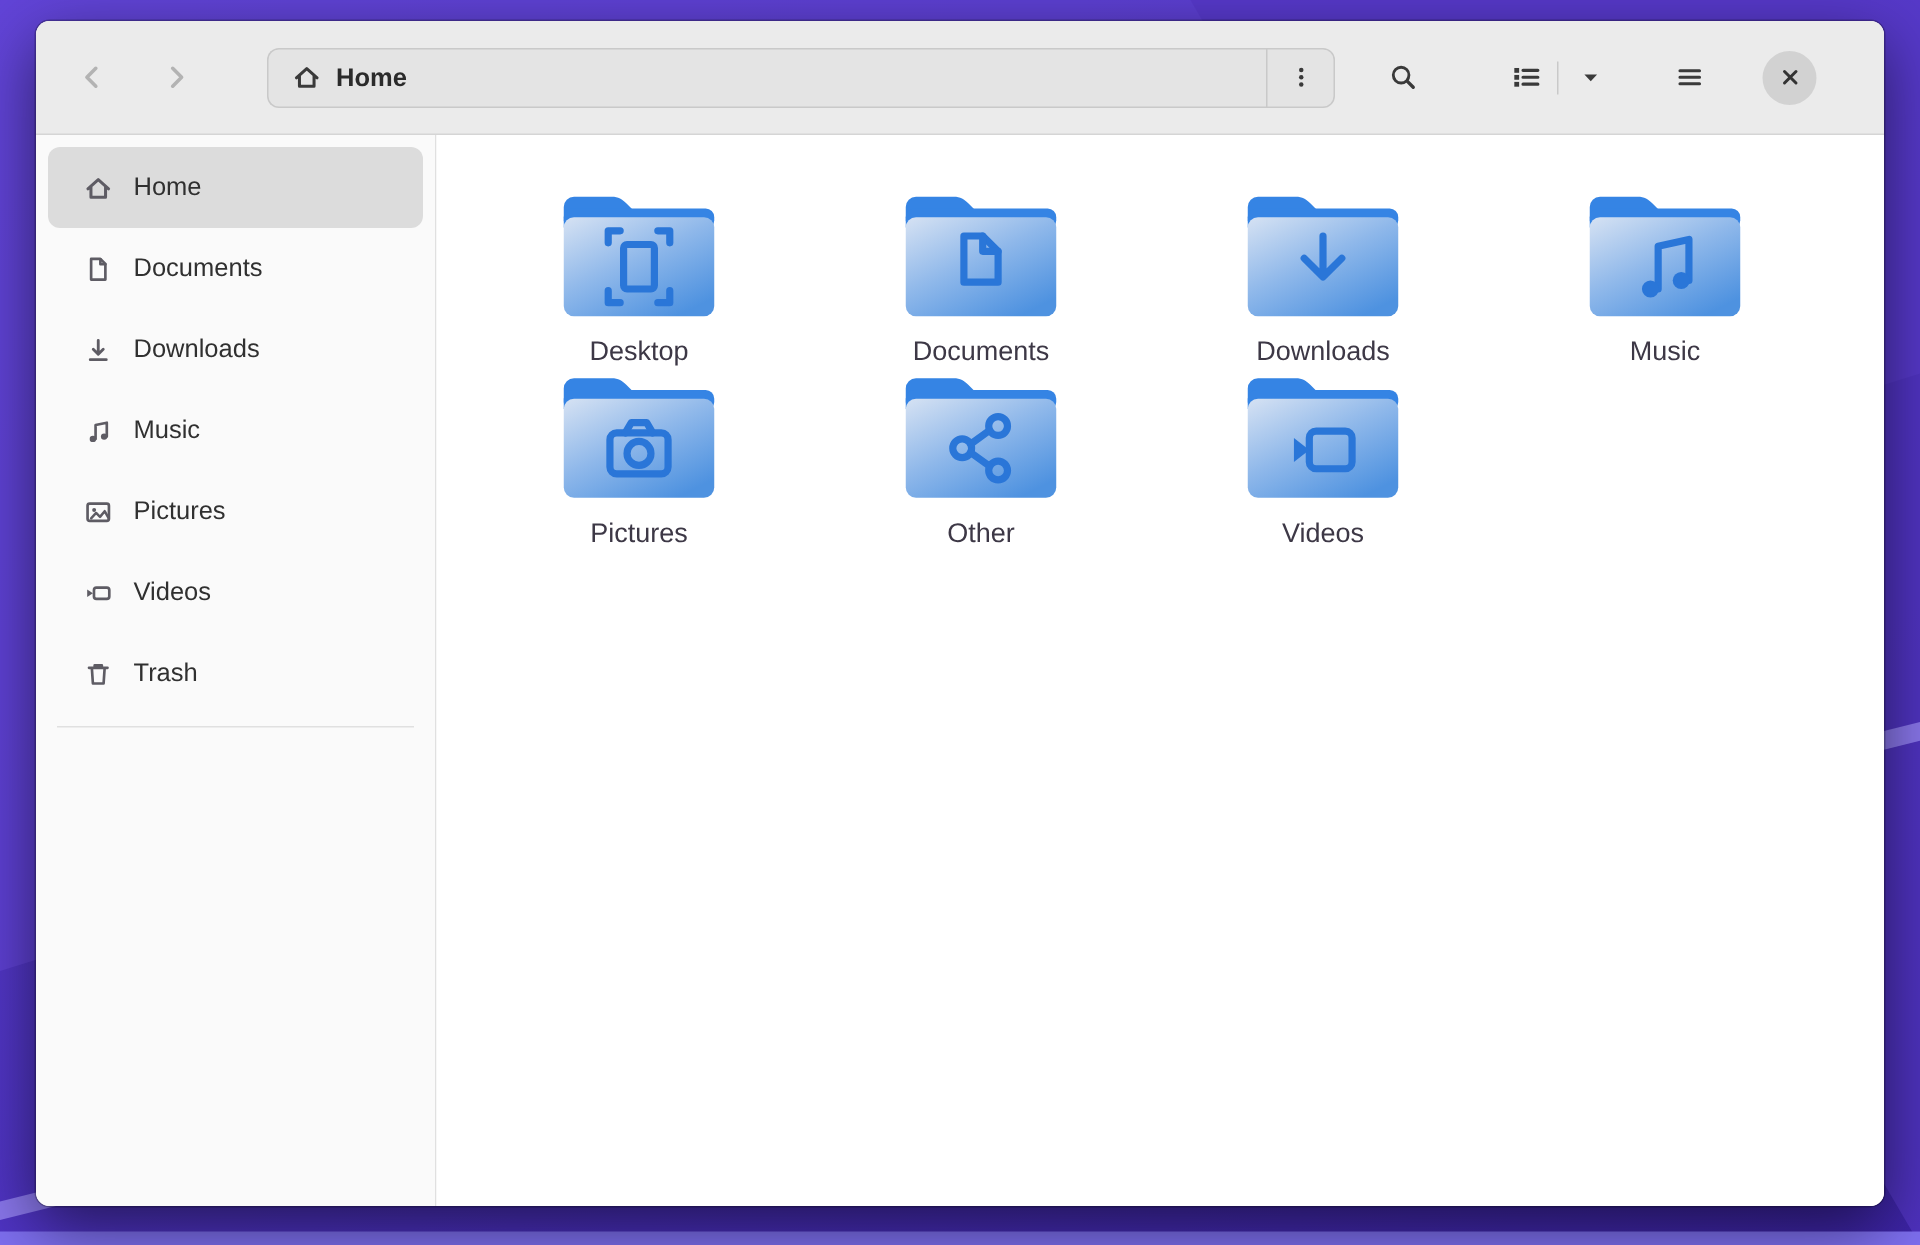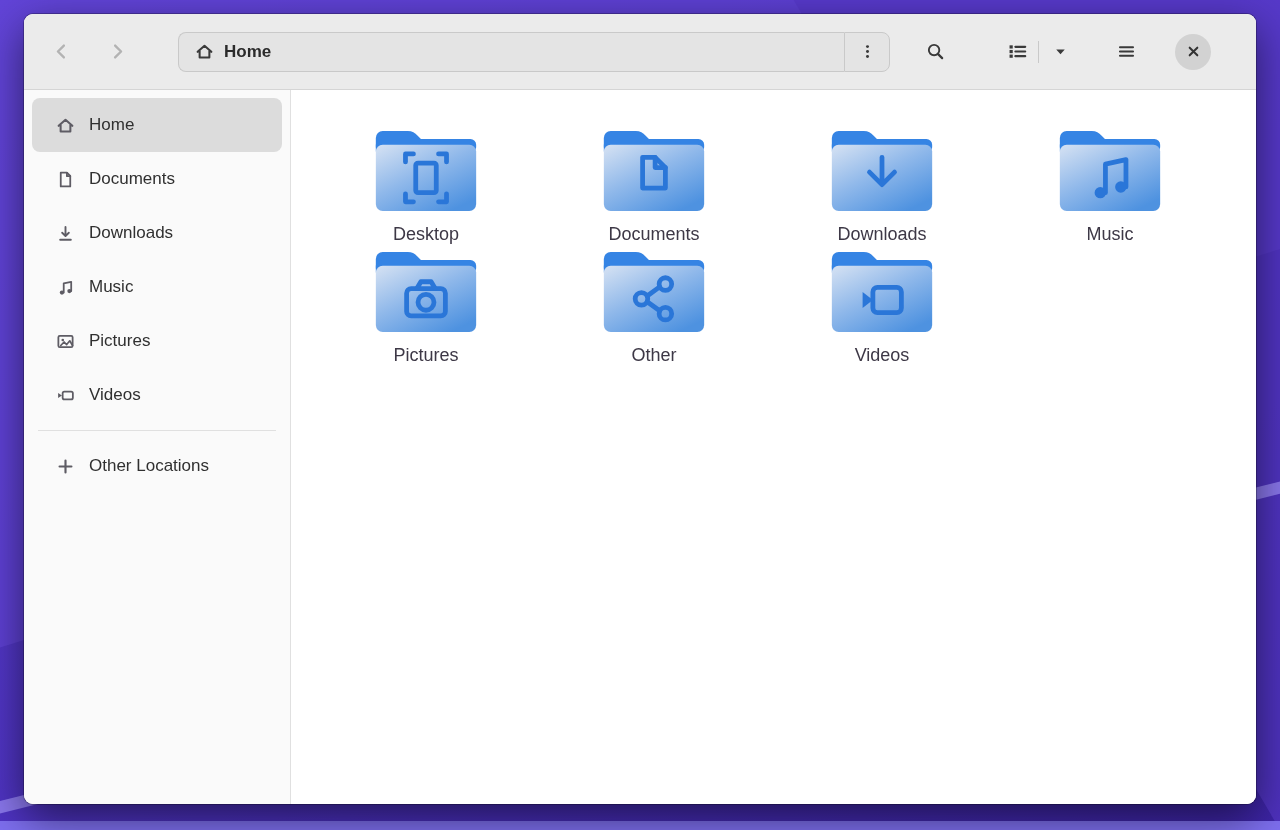--- a/index.html
+++ b/index.html
@@ -223,30 +223,30 @@
   <div class="side-item">
     <span class="ic">
                 <svg viewBox="0 0 16 16" fill="none" stroke="currentColor" stroke-width="1.5" stroke-linecap="round" stroke-linejoin="round">
                   <rect x="5.6" y="4.8" width="8.6" height="6.4" rx="1.4"></rect>
                   <path d="M5 8 L1.8 5.9 v4.2 z" fill="currentColor" stroke="none"></path>
                 </svg>
               </span>
     <span class="lbl">Videos</span>
   </div>
 
+  <div class="side-item">
+    <span class="ic">
+                <svg viewBox="0 0 16 16" fill="none" stroke="currentColor" stroke-width="1.5" stroke-linecap="round" stroke-linejoin="round">
+                  <path d="M2.8 4.4 h10.4 M6 4.4 V3 h4 v1.4 M4.4 4.4 l.6 8.8 h6 l.6-8.8"></path>
+                </svg>
+              </span>
+    <span class="lbl">Trash</span>
+  </div>
 </nav>
         <div class="side-sep"></div>
-        <div class="side-item">
-          <span class="ic">
-              <svg viewBox="0 0 16 16" fill="none" stroke="currentColor" stroke-width="1.8" stroke-linecap="round" stroke-linejoin="round">
-                <path d="M8 3 v10 M3 8 h10"></path>
-              </svg>
-            </span>
-          <span class="lbl">Other Locations</span>
-        </div>
       </aside>
 
       <main class="content">
         <div class="grid" id="folder-grid">
   <div class="folder">
     <span class="fsvg"><svg viewBox="0 0 100 82">
                   <path d="M6 24 V12 a6 6 0 0 1 6-6 h22 c4 0 6.2 1.5 8.7 4 l6 6 z" fill="#3584e4"></path>
                   <rect x="6" y="13" width="88" height="12" rx="5" fill="#3584e4"></rect>
                   <rect x="6" y="18" width="88" height="58" rx="6" fill="url(#fgrad)"></rect>
                   <g fill="none" stroke="#2a76d8" stroke-width="4.2" stroke-linecap="round" stroke-linejoin="round">

